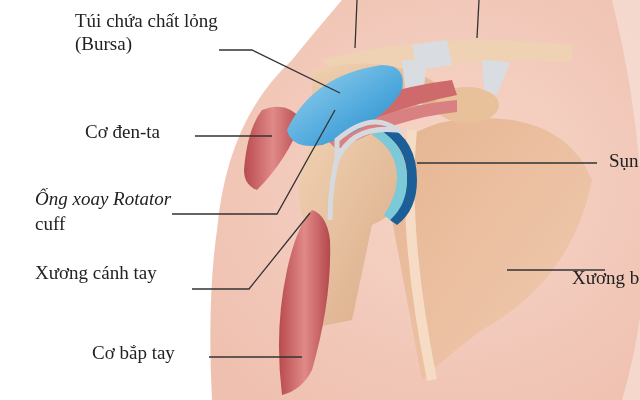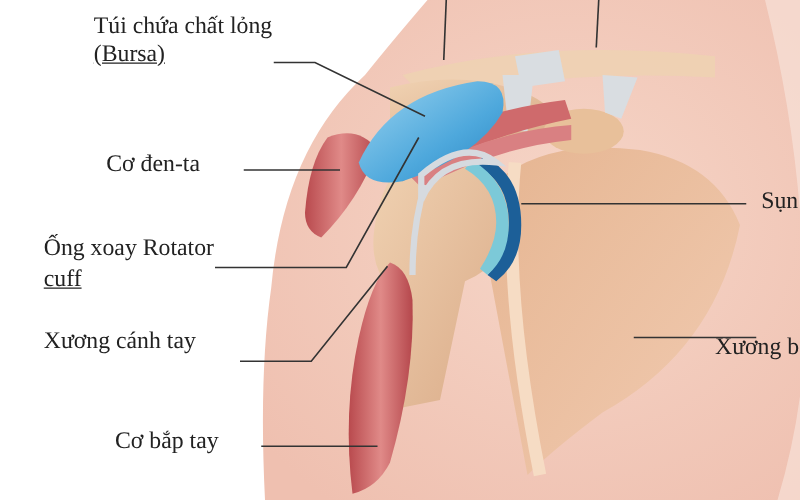--- a/index.html
+++ b/index.html
@@ -75,21 +75,21 @@
       <polyline points="180,289 237,289 298,213"></polyline>
       <line x1="197" y1="357" x2="290" y2="357"></line>
       <line x1="405" y1="163" x2="585" y2="163"></line>
       <line x1="495" y1="270" x2="593" y2="270"></line>
       <line x1="345" y1="0" x2="343" y2="48"></line>
       <line x1="467" y1="0" x2="465" y2="38"></line>
     </g>
   </svg>
 
   <div class="label" style="left:63px;top:10px;">Túi chứa chất lỏng</div>
-  <div class="label" style="left:63px;top:33px;text-decoration:underline;">(Bursa)</div>
+  <div class="label" style="left:63px;top:33px;">(Bursa)</div>
   <div class="label" style="left:73px;top:121px;font-family:Liberation Serif, serif;">Cơ đen-ta</div>
-  <div class="label" style="left:23px;top:188px;">Ống xoay Rotator</div>
-  <div class="label" style="left:23px;top:213px;text-decoration:underline;">cuff</div>
+  <div class="label" style="left:23px;top:188px;font-style:italic;">Ống xoay Rotator</div>
+  <div class="label" style="left:23px;top:213px;">cuff</div>
   <div class="label" style="left:80px;top:342px;">Cơ bắp tay</div>
   <div class="label" style="left:23px;top:262px;">Xương cánh tay</div>
   <div class="label" style="left:597px;top:150px;">Sụn</div>
   <div class="label" style="left:560px;top:236px;margin-top:31px;">Xương b</div>
 </div>
 
 </body></html>

